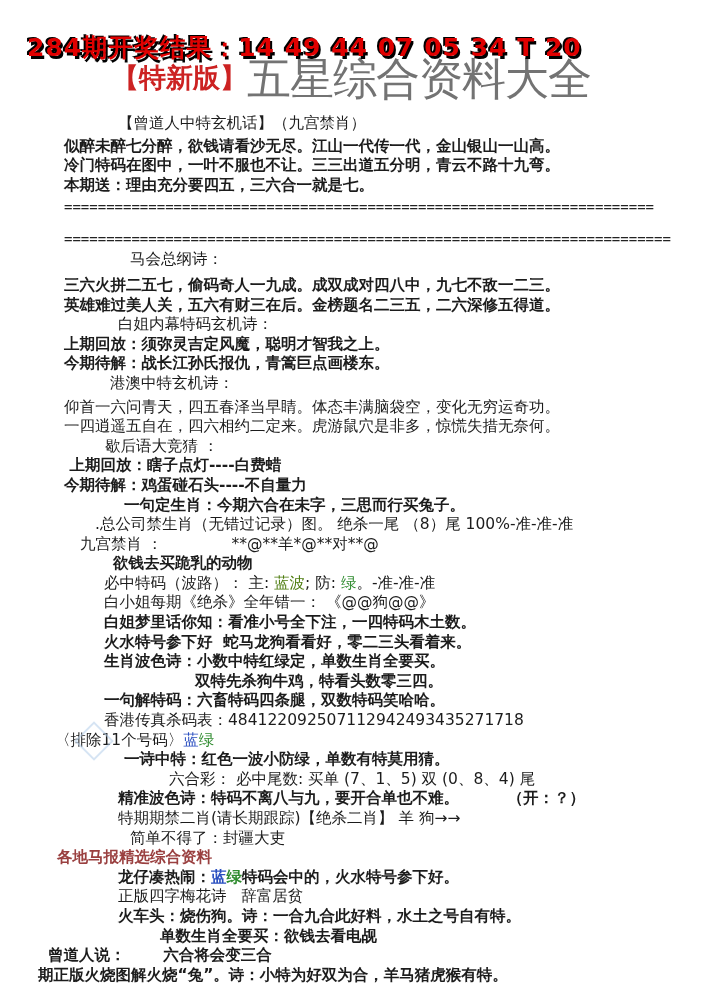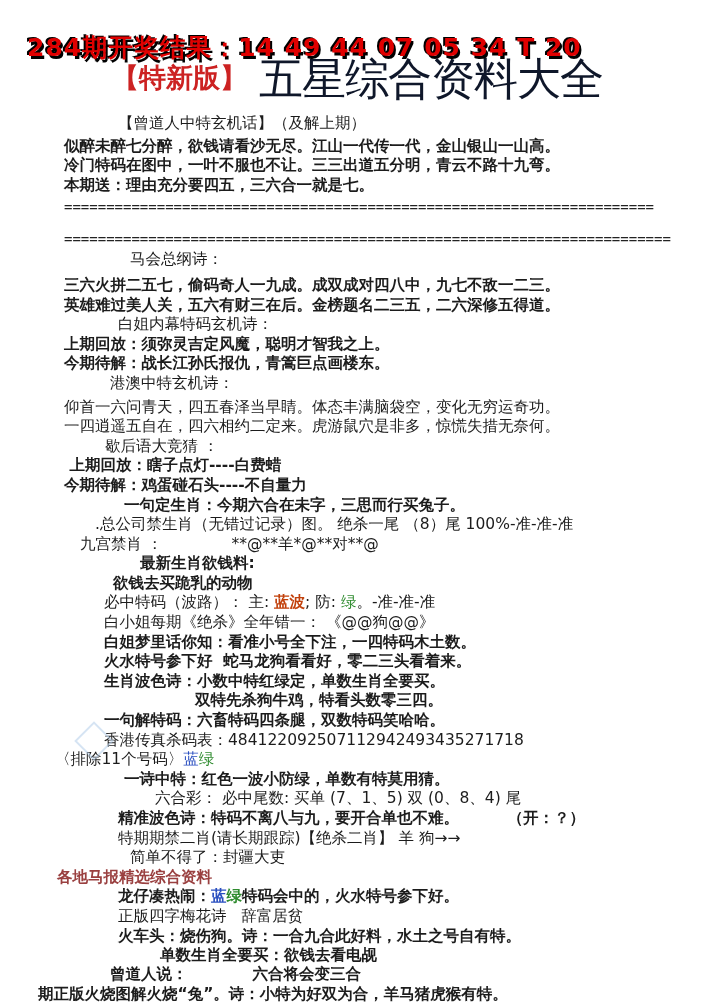--- a/index.html
+++ b/index.html
@@ -30,23 +30,22 @@
   }
   .edition {
     font-family:"DejaVu Serif","Liberation Serif",serif;
     font-size:27px; font-weight:bold;
     color:#cc2222;
     vertical-align:7px;
   }
   .main-title {
     font-family:"DejaVu Serif","Liberation Serif",serif;
     font-size:44px;
-    color:#0f172a;
+    color:#737373;
     letter-spacing:-1px;
-    margin-left:12px;
   }
   .content {
     margin-top:5px;
     font-size:15.5px;
     line-height:19.6px;
   }
   .line { white-space:pre-wrap; }
   .line.b { font-weight:bold; }
   .line.sep {
     font-family:"DejaVu Sans Mono","Liberation Mono",monospace;
@@ -69,59 +68,58 @@
 
   <div class="banner">284期开奖结果：14 49 44 07 05 34 T 20</div>
 
   <div class="title-row">
     <span class="edition">【特新版】</span><span class="main-title">五星综合资料大全</span>
   </div>
 
   <div class="watermark"></div>
 
   <div class="content">
-      <div class="line" style="padding-left: 118px; margin-top: 5px;"><span>【曾道人中特玄机话】（及解上期）</span></div>
+      <div class="line" style="padding-left: 118px; margin-top: 5px;"><span>【曾道人中特玄机话】（九宫禁肖）</span></div>
       <div class="line b" style="padding-left: 64px; margin-top: 3px;"><span>似醉未醉七分醉，欲钱请看沙无尽。江山一代传一代，金山银山一山高。</span></div>
       <div class="line b" style="padding-left: 64px;"><span>冷门特码在图中，一叶不服也不让。三三出道五分明，青云不路十九弯。</span></div>
       <div class="line b" style="padding-left: 64px;"><span>本期送：理由充分要四五，三六合一就是七。</span></div>
       <div class="line sep" style="padding-left: 64px; margin-top: 3px;"><span>======================================================================</span></div>
       <div class="line sep" style="padding-left: 64px; margin-top: 13px;"><span>========================================================================</span></div>
       <div class="line" style="padding-left: 130px; margin-top: 1px;"><span>马会总纲诗：</span></div>
       <div class="line b" style="padding-left: 64px; margin-top: 6px;"><span>三六火拼二五七，偷码奇人一九成。成双成对四八中，九七不敌一二三。</span></div>
       <div class="line b" style="padding-left: 64px;"><span>英雄难过美人关，五六有财三在后。金榜题名二三五，二六深修五得道。</span></div>
       <div class="line" style="padding-left: 118px;"><span>白姐内幕特码玄机诗：</span></div>
       <div class="line b" style="padding-left: 64px;"><span>上期回放：须弥灵吉定风魔，聪明才智我之上。</span></div>
       <div class="line b" style="padding-left: 64px;"><span>今期待解：战长江孙氏报仇，青篙巨点画楼东。</span></div>
       <div class="line" style="padding-left: 110px;"><span>港澳中特玄机诗：</span></div>
       <div class="line" style="padding-left: 64px; margin-top: 4px;"><span>仰首一六问青天，四五春泽当早睛。体态丰满脑袋空，变化无穷运奇功。</span></div>
       <div class="line" style="padding-left: 64px;"><span>一四逍遥五自在，四六相约二定来。虎游鼠穴是非多，惊慌失措无奈何。</span></div>
       <div class="line" style="padding-left: 105px;"><span>歇后语大竞猜 ：</span></div>
       <div class="line b" style="padding-left: 64px;"><span> 上期回放：瞎子点灯----白费蜡</span></div>
       <div class="line b" style="padding-left: 64px;"><span>今期待解：鸡蛋碰石头----不自量力</span></div>
       <div class="line b" style="padding-left: 124px;"><span>一句定生肖：今期六合在未字，三思而行买兔子。</span></div>
       <div class="line" style="padding-left: 95px;"><span>.总公司禁生肖（无错过记录）图。 绝杀一尾 （8）尾 100%-准-准-准</span></div>
       <div class="line" style="padding-left: 80px;"><span>九宫禁肖 ：              **@**羊*@**对**@</span></div>
-      <div class="line b" style="padding-left: 140px;"><span>最新生肖欲钱料:</span></div>
       <div class="line b" style="padding-left: 113px;"><span>欲钱去买跪乳的动物</span></div>
-      <div class="line" style="padding-left: 104px;"><span>必中特码（波路）： 主: </span><span style="color: #c2410c; font-weight: bold;">蓝波</span><span>; 防: </span><span style="color: rgb(46, 139, 46);">绿</span><span>。-准-准-准</span></div>
+      <div class="line" style="padding-left: 104px;"><span>必中特码（波路）： 主: </span><span style="color: #4d7c0f;">蓝波</span><span>; 防: </span><span style="color: rgb(46, 139, 46);">绿</span><span>。-准-准-准</span></div>
       <div class="line" style="padding-left: 104px;"><span>白小姐每期《绝杀》全年错一： 《@@狗@@》</span></div>
       <div class="line b" style="padding-left: 104px;"><span>白姐梦里话你知：看准小号全下注，一四特码木土数。</span></div>
       <div class="line b" style="padding-left: 104px;"><span>火水特号参下好  蛇马龙狗看看好，零二三头看着来。</span></div>
       <div class="line b" style="padding-left: 104px;"><span>生肖波色诗：小数中特红绿定，单数生肖全要买。</span></div>
       <div class="line b" style="padding-left: 195px;"><span>双特先杀狗牛鸡，特看头数零三四。</span></div>
       <div class="line b" style="padding-left: 104px;"><span>一句解特码：六畜特码四条腿，双数特码笑哈哈。</span></div>
       <div class="line" style="padding-left: 104px;"><span>香港传真杀码表：484122092507112942493435271718</span></div>
       <div class="line" style="padding-left: 55px;"><span>〈排除11个号码〉</span><span style="color: rgb(42, 79, 192);">蓝</span><span style="color: rgb(46, 139, 46);">绿</span></div>
       <div class="line b" style="padding-left: 124px;"><span>一诗中特：红色一波小防绿，单数有特莫用猜。</span></div>
-      <div class="line" style="padding-left: 155px;"><span>六合彩： 必中尾数: 买单 (7、1、5) 双 (0、8、4) 尾</span></div>
+      <div class="line" style="padding-left: 155px; margin-left: 14px;"><span>六合彩： 必中尾数: 买单 (7、1、5) 双 (0、8、4) 尾</span></div>
       <div class="line b" style="padding-left: 118px;"><span>精准波色诗：特码不离八与九，要开合单也不难。         （开：？）</span></div>
       <div class="line" style="padding-left: 118px;"><span>特期期禁二肖(请长期跟踪)【绝杀二肖】 羊 狗→→</span></div>
       <div class="line" style="padding-left: 130px;"><span>简单不得了：封疆大吏</span></div>
       <div class="line b" style="padding-left: 57px; color: rgb(154, 64, 64);"><span>各地马报精选综合资料</span></div>
       <div class="line b" style="padding-left: 118px;"><span>龙仔凑热闹：</span><span style="color: rgb(42, 79, 192);">蓝</span><span style="color: rgb(46, 139, 46);">绿</span><span>特码会中的，火水特号参下好。</span></div>
       <div class="line" style="padding-left: 118px;"><span>正版四字梅花诗   辞富居贫</span></div>
       <div class="line b" style="padding-left: 118px;"><span>火车头：烧伤狗。诗：一合九合此好料，水土之号自有特。</span></div>
       <div class="line b" style="padding-left: 160px;"><span>单数生肖全要买：欲钱去看电觇</span></div>
-      <div class="line b" style="padding-left: 110px; font-family: Liberation Mono, monospace;"><span>曾道人说：       六合将会变三合</span></div>
+      <div class="line b" style="padding-left: 48px;"><span>曾道人说：       六合将会变三合</span></div>
       <div class="line b" style="padding-left: 38px;"><span>期正版火烧图解火烧“兔”。诗：小特为好双为合，羊马猪虎猴有特。</span></div>
     </div>
 
 </div>
 
 </body></html>

